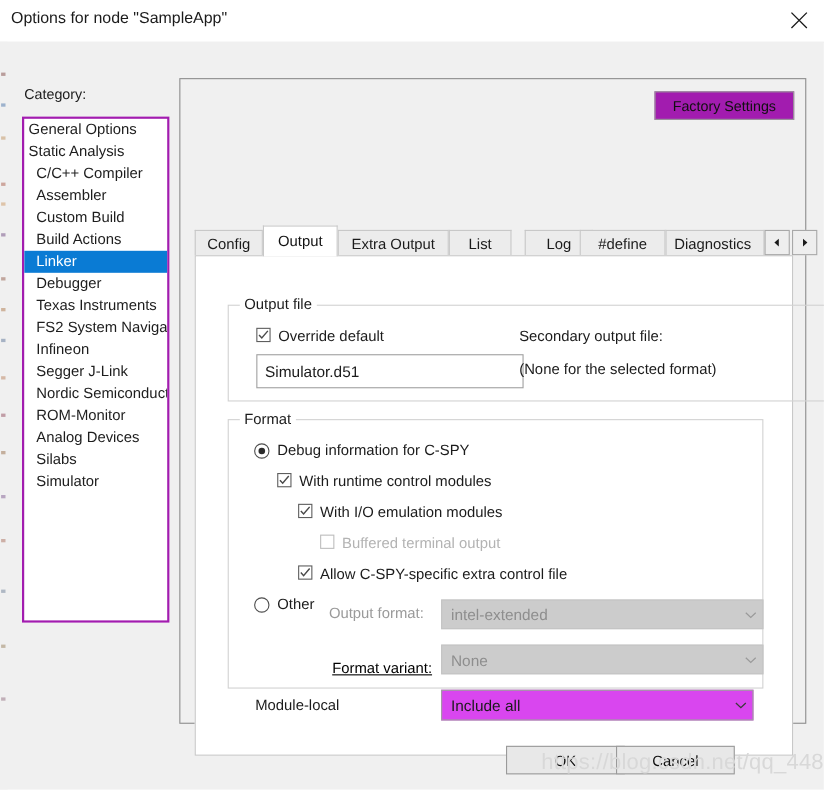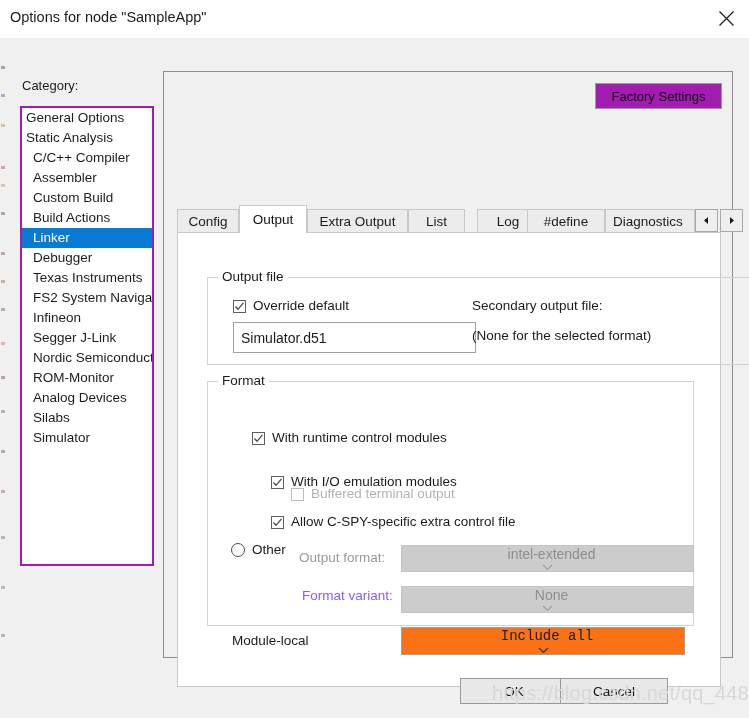--- a/index.html
+++ b/index.html
@@ -203,21 +203,21 @@
     white-space: nowrap;
   }
   .fieldlabel.clip {
     overflow: hidden;
   }
 
   
   .checkrow {
     position: absolute;
     display: flex;
-    align-items: flex-end;
+    align-items: flex-start;
     white-space: nowrap;
     cursor: default;
   }
   .checkrow .box {
     width: 13px; height: 13px;
     border: 1px solid #5e5e5e;
     background: #ffffff;
     box-sizing: border-box;
     margin-right: 7px;
     flex: none;
@@ -271,40 +271,39 @@
   }
 
   .combo {
     position: absolute;
     background: #e2e2e2;
     border: 1px solid #adadad;
     box-sizing: border-box;
     display: flex;
     align-items: center;
     cursor: default;
-    flex-direction: column;
   }
   .combo .val {
     padding-left: 8px;
     font-size: 14px;
     color: #1b1b1b;
     white-space: nowrap;
     flex: 1;
     overflow: hidden;
   }
   .combo .arrow {
     width: 22px;
     display: flex;
     align-items: center;
     justify-content: center;
     flex: none;
   }
   .combo.disabled { background: #cccccc; border-color: #c4c4c4; }
   .combo.disabled .val { color: #8e8e8e; }
-  .combo.enabled { background: #f97316; border-color: #9f9f9f; font-family: Liberation Mono, monospace; }
+  .combo.enabled { background: #d946ef; border-color: #9f9f9f; }
 
   
   .dlgbtn {
     position: absolute;
     width: 108px; height: 26px;
     background: #e8e8e8;
     border: 1px solid #9a9a9a;
     box-sizing: border-box;
     display: flex;
     align-items: center;
@@ -428,31 +427,35 @@
 
         <div class="textbox" style="left:25px;top:44px;width:243px;height:31px;" title="SampleApp.d51">Simulator.d51</div>
 
         <div class="fieldlabel" style="left:264px;top:20px;">Secondary output file:</div>
         <div class="fieldlabel clip" style="left:264px;top:50px;width:220px;">(None for the selected format)</div>
       </div>
 
       <div class="groupbox" style="left:29px;top:148px;width:487px;height:245px;">
         <div class="group-title">Format</div>
 
+        <div class="radiorow checked" style="left:23px;top:20px;">
+          <span class="dot"></span>
+          <span class="lbl">Debug information for C-SPY</span>
+        </div>
 
         <div class="checkrow" style="left:44px;top:48px;">
           <span class="box">
             <svg width="11" height="11" viewBox="0 0 11 11">
                 <path d="M1.5 5.5 L4 8.3 L9.5 1.8" stroke="#4a4a4a" stroke-width="1.3" fill="none"></path>
               </svg>
           </span>
           <span class="lbl">With runtime control modules</span>
         </div>
 
-        <div class="checkrow" style="left:63px;top:76px;margin-top:16px;">
+        <div class="checkrow" style="left:63px;top:76px;">
           <span class="box">
             <svg width="11" height="11" viewBox="0 0 11 11">
                 <path d="M1.5 5.5 L4 8.3 L9.5 1.8" stroke="#4a4a4a" stroke-width="1.3" fill="none"></path>
               </svg>
           </span>
           <span class="lbl">With I/O emulation modules</span>
         </div>
 
         <div class="checkrow disabled" style="left:83px;top:104px;">
           <span class="box"></span>
@@ -476,21 +479,21 @@
         <div class="fieldlabel" style="left:91px;top:168px;color:#9a9a9a;">Output format:</div>
         <div class="combo disabled" style="left:193px;top:163px;width:293px;height:27px;">
           <span class="val">intel-extended</span>
           <span class="arrow">
             <svg width="11" height="8" viewBox="0 0 11 8">
                 <path d="M1 2 L5.5 6.3 L10 2" stroke="#9a9a9a" stroke-width="1.1" fill="none"></path>
               </svg>
           </span>
         </div>
 
-        <div class="fieldlabel" style="left:94px;top:206px;color:#8b5cf6;">Format variant:</div>
+        <div class="fieldlabel" style="left:94px;top:218px;color:#000000;text-decoration:underline;">Format variant:</div>
         <div class="combo disabled" style="left:193px;top:204px;width:293px;height:27px;">
           <span class="val">None</span>
           <span class="arrow">
             <svg width="11" height="8" viewBox="0 0 11 8">
                 <path d="M1 2 L5.5 6.3 L10 2" stroke="#9a9a9a" stroke-width="1.1" fill="none"></path>
               </svg>
           </span>
         </div>
 
         <div class="fieldlabel" style="left:24px;top:251px;">Module-local</div>

